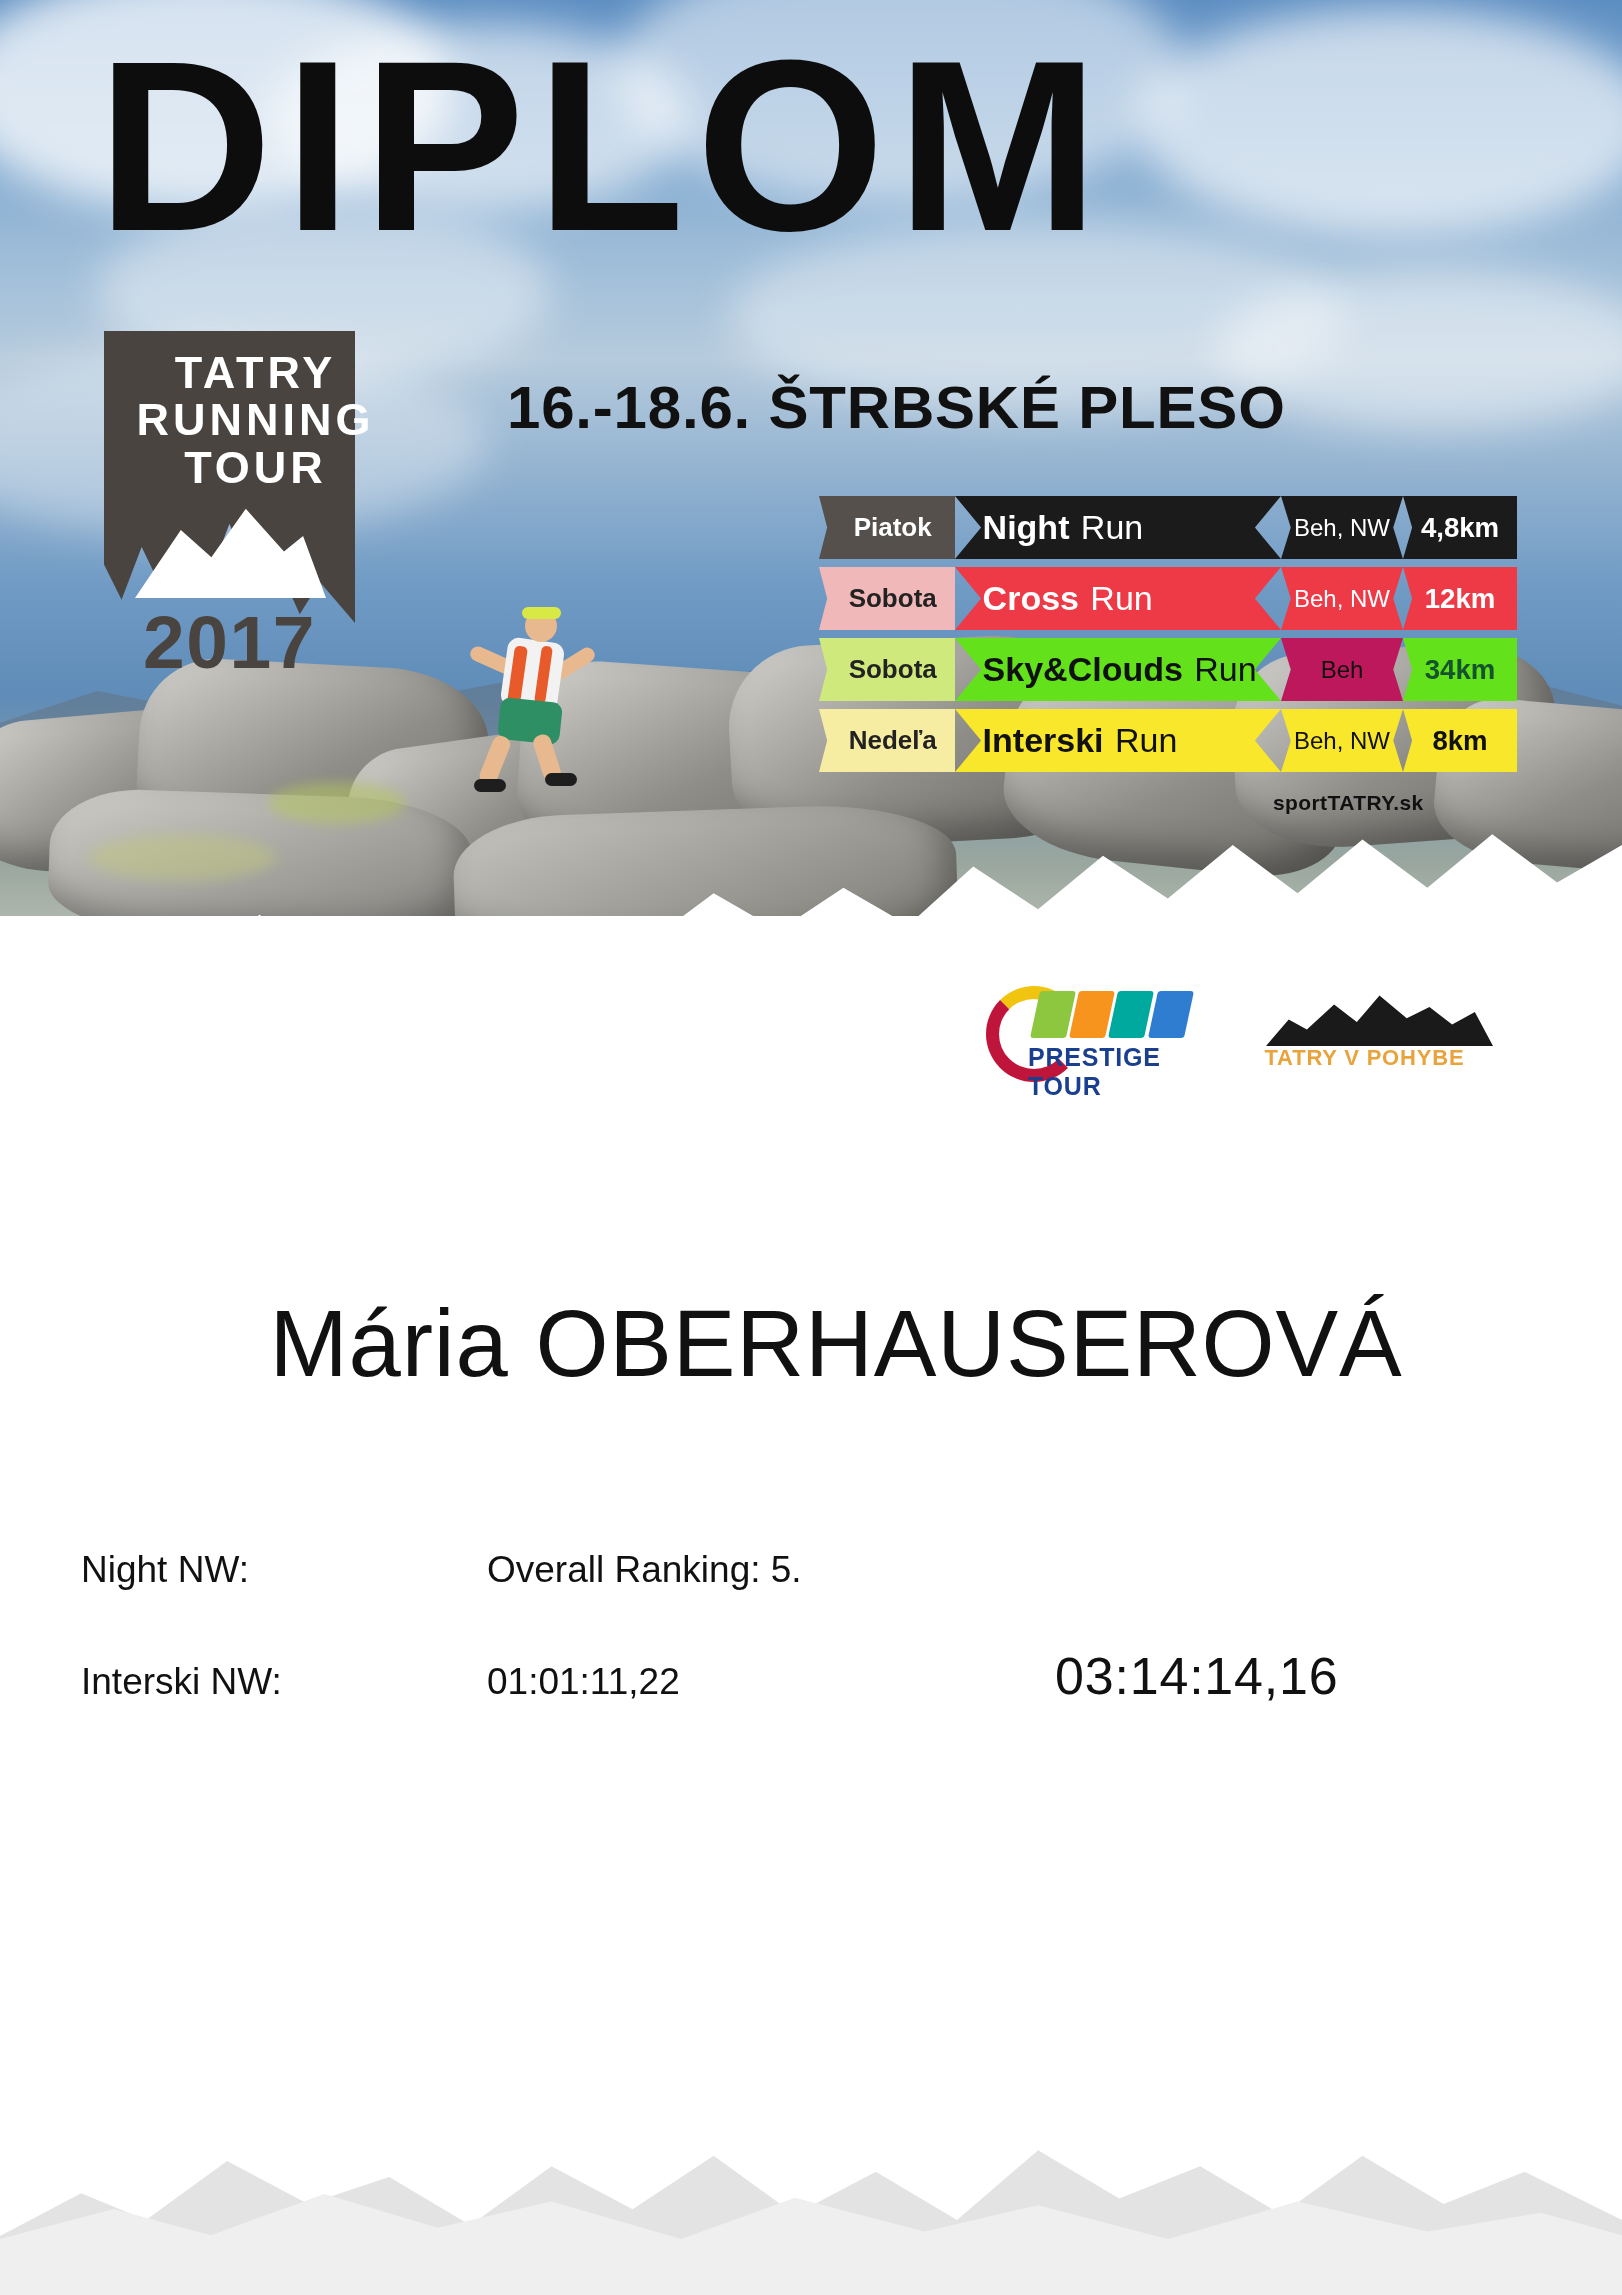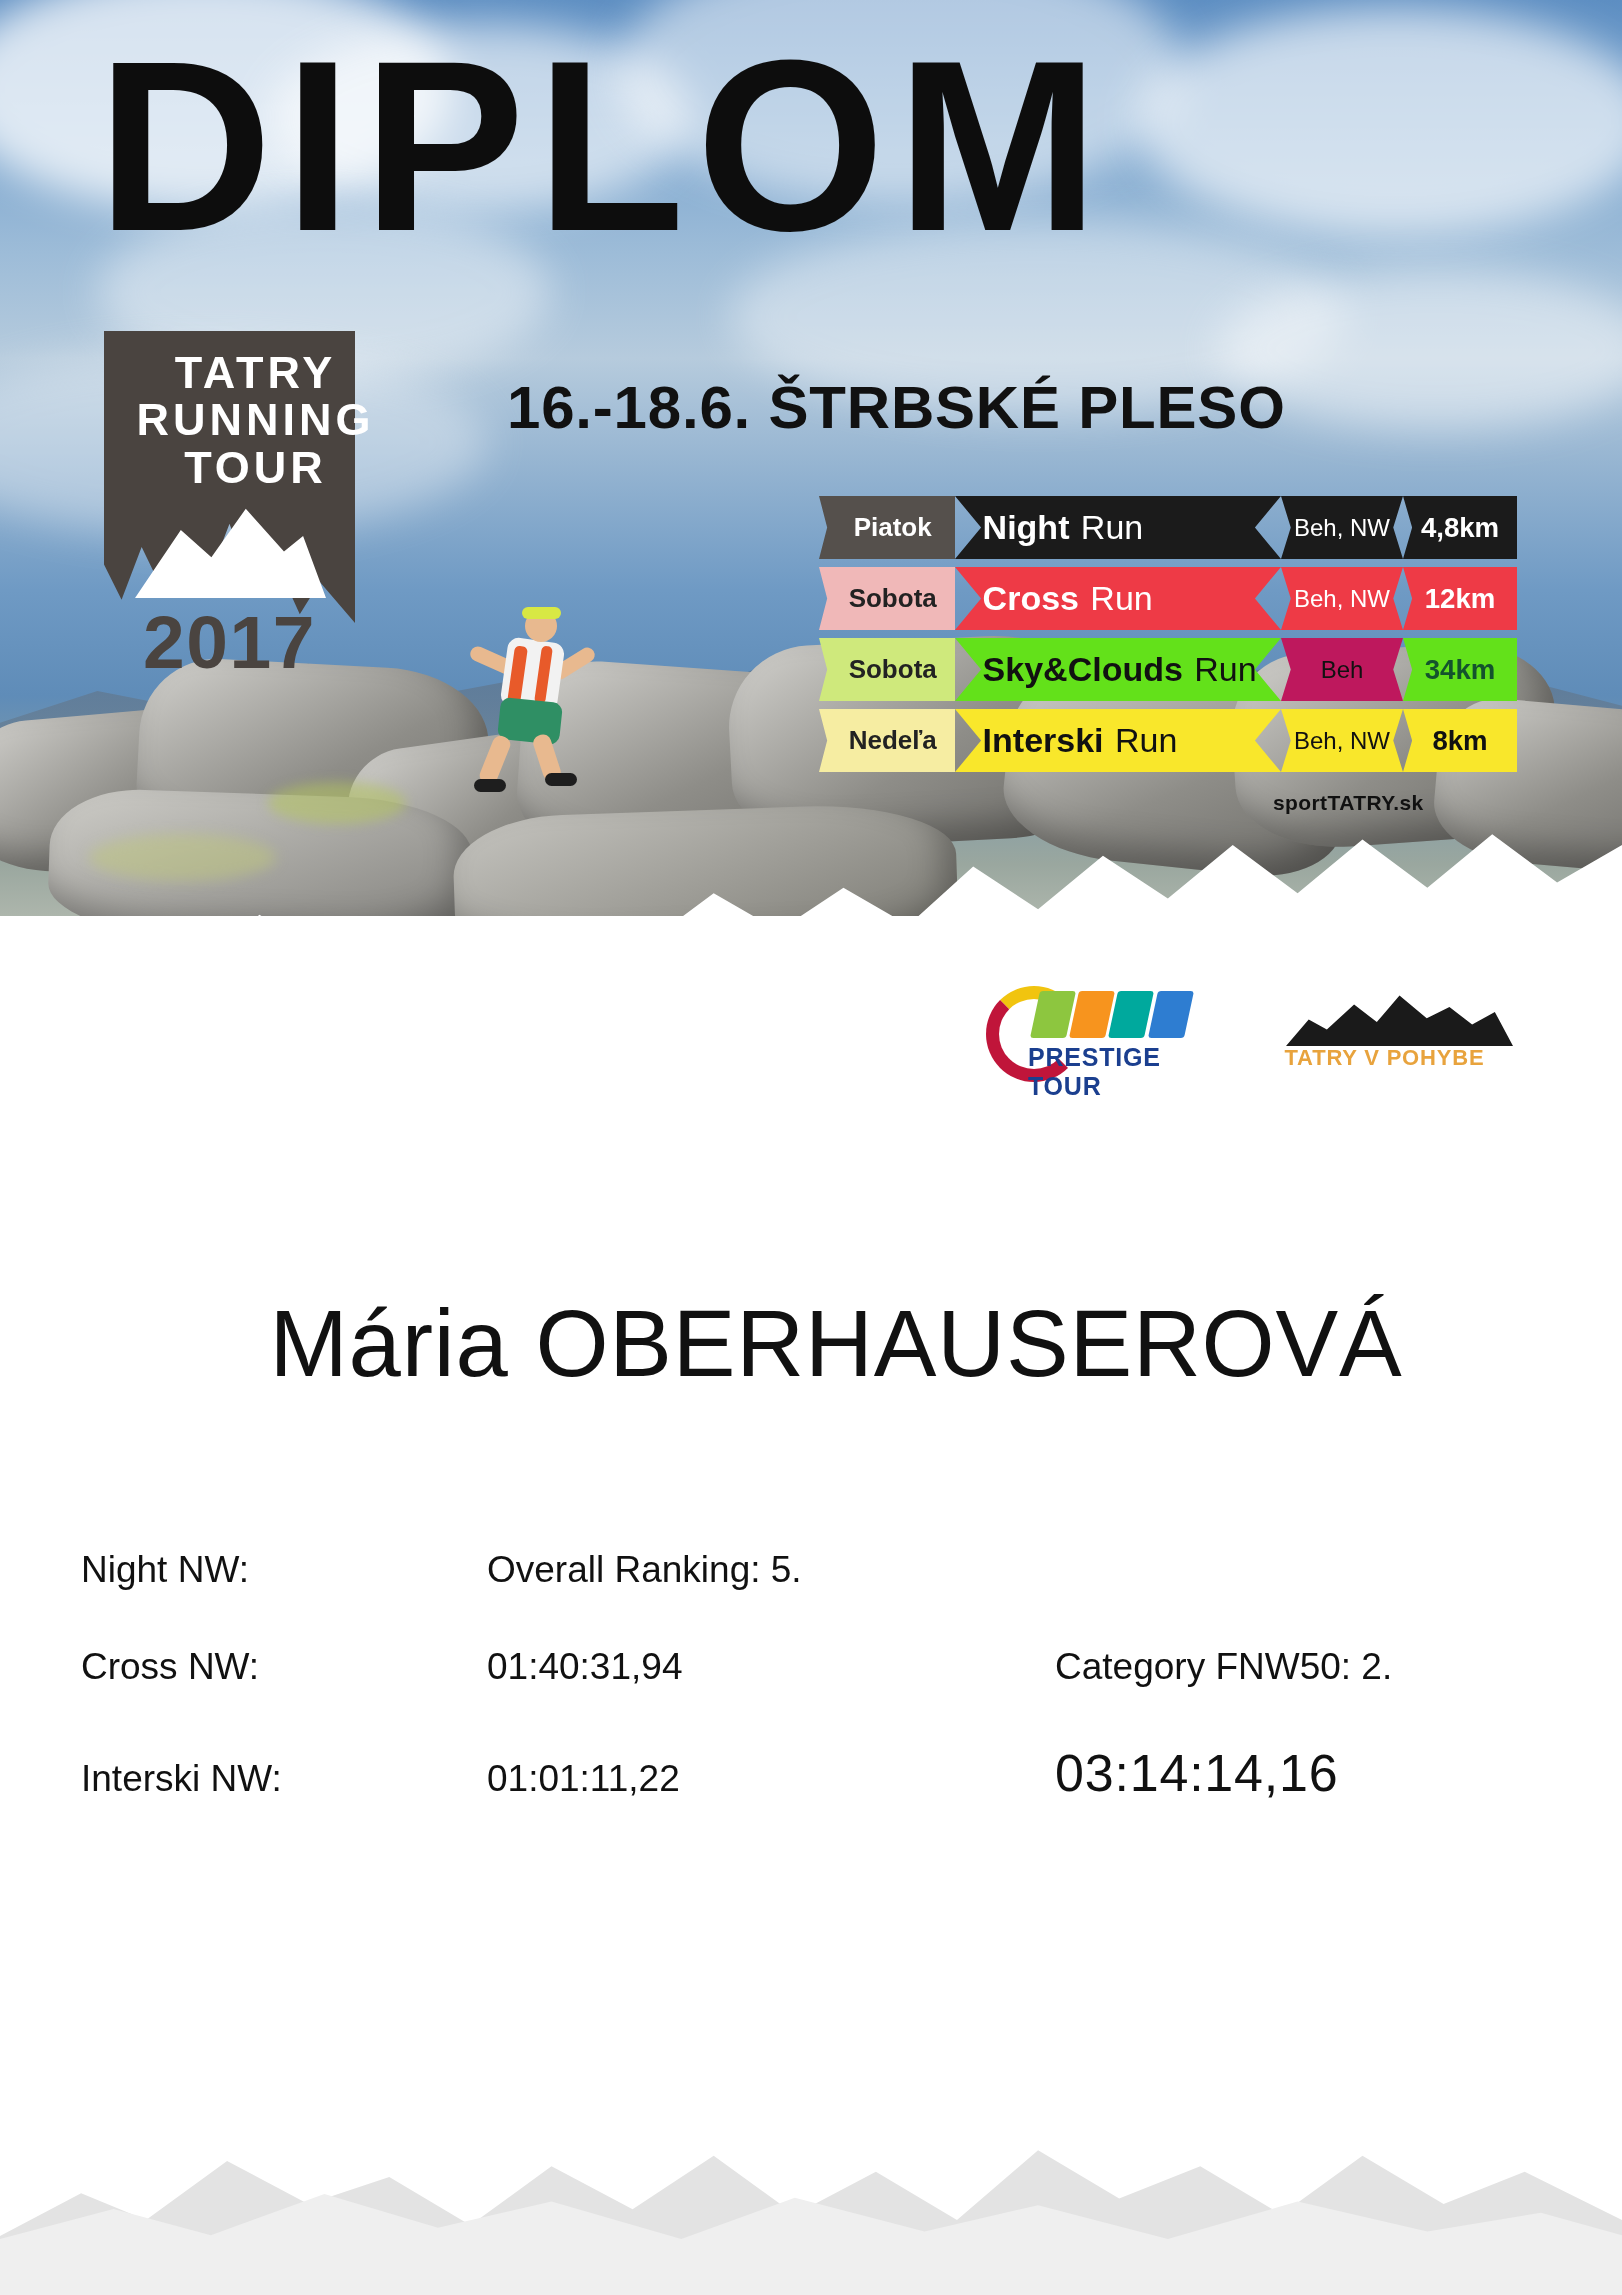--- a/index.html
+++ b/index.html
@@ -282,21 +282,21 @@
     color: #111;
     letter-spacing: 0.4px;
   }
 
   
   .partners {
     position: absolute;
     left: 986px; top: 983px;
     display: flex;
     align-items: center;
-    gap: 49px;
+    gap: 29px;
   }
   .prestige { position: relative; width: 243px; height: 97px; }
   .pr-arc {
     position: absolute; left: 0; top: 3.2px;
     width: 70px; height: 70px;
     border: 13px solid #c0153a;
     border-radius: 50%;
     border-right-color: transparent;
     border-top-color: #f1c40f;
   }
@@ -511,25 +511,20 @@
 
 <div class="athlete-name">Mária OBERHAUSEROVÁ</div>
 
 <div class="results">
 
   <div class="res-row">
     <div class="res-label">Night NW:</div>
     <div class="res-right">Overall Ranking: 5.</div>
   </div>
 
-  <div class="res-row">
-    <div class="res-label">Cross NW:</div>
-    <div class="res-time">01:40:31,94</div>
-    <div class="res-right">Category FNW50: 2.</div>
-  </div>
 
   <div class="res-row">
     <div class="res-label">Interski NW:</div>
     <div class="res-time">01:01:11,22</div>
     <div class="res-total">03:14:14,16</div>
   </div>
 
 </div>
 
 <div class="bottom-mtn"></div>

